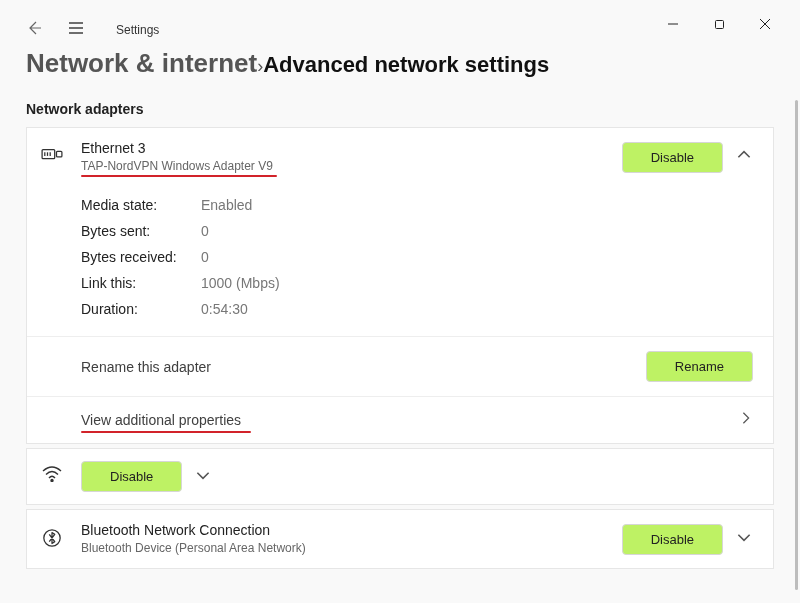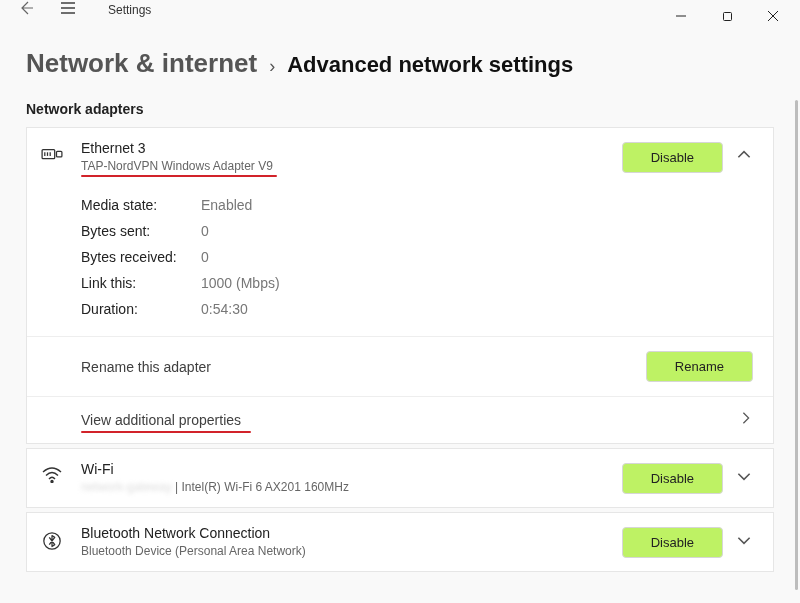--- a/index.html
+++ b/index.html
@@ -1,28 +1,28 @@
 <!DOCTYPE html>
 <html><head>
   <meta charset="utf-8">
   <style>
     * { box-sizing: border-box; margin: 0; padding: 0; font-family: 'Segoe UI', Tahoma, Geneva, sans-serif; }
     body { background: #f9f9f9; width: 800px; height: 603px; overflow: hidden; position: relative; }
     
-    .titlebar { display: flex; align-items: flex-start; height: 40px; padding: 0 4px; }
+    .titlebar { display: flex; align-items: flex-end; height: 40px; padding: 0 12px; }
     .titlebar-left { display: flex; align-items: center; gap: 8px; padding-left: 14px; }
     .back-arrow { width: 16px; height: 16px; color: #666; }
     .menu-icon { margin-left: 18px; color: #333; }
     .app-title { margin-left: 24px; font-size: 12px; color: #333; }
     .titlebar-right { margin-left: auto; display: flex; }
     .window-btn { width: 46px; height: 32px; display: flex; align-items: center; justify-content: center; color: #222; }
     
     .content { padding: 8px 26px 0 26px; height: 563px; overflow-y: auto; }
     
-    .breadcrumb { display: flex; align-items: baseline; gap: 12px; margin-bottom: 22px; }
+    .breadcrumb { display: flex; align-items: baseline; margin-bottom: 22px; }
     .breadcrumb-parent { font-size: 26px; font-weight: 600; color: #555; }
     .breadcrumb-sep { font-size: 18px; color: #555; font-weight: 400; }
     .breadcrumb-current { font-size: 22px; font-weight: 700; color: #111; }
     
     .section-title { font-size: 14px; font-weight: 600; color: #222; margin-bottom: 10px; }
     
     .card { background: #fff; border: 1px solid #e6e6e6; border-radius: 0; margin-bottom: 4px; }
     
     .adapter-header { display: flex; align-items: center; padding: 12px 20px 12px 14px; }
     .adapter-icon { width: 22px; height: 22px; margin-right: 18px; color: #333; flex-shrink: 0; text-align: center; }
@@ -160,26 +160,20 @@
   <div class="card">
     <div class="adapter-header">
       <span class="adapter-icon">
         <svg width="20" height="16" viewBox="0 0 20 16" fill="none" stroke="currentColor" stroke-width="1.4">
             <path d="M1 5 Q10 -3 19 5"></path>
             <path d="M4 8.5 Q10 2.5 16 8.5"></path>
             <path d="M7 12 Q10 8.5 13 12"></path>
             <circle cx="10" cy="14.5" r="1" fill="currentColor"></circle>
           </svg>
       </span>
-      <div class="adapter-info">
-        <div class="adapter-name">Wi-Fi</div>
-        <div class="adapter-desc">
-          <span class="blurred">network-gateway</span><span> | Intel(R) Wi-Fi 6 AX201 160MHz</span>
-        </div>
-      </div>
       <button class="btn">Disable</button>
       <span>
         <svg class="chevron" viewBox="0 0 16 16" fill="none" stroke="currentColor" stroke-width="1.4">
             <path d="M3 6 L8 11 L13 6"></path>
           </svg>
       </span>
     </div>
   </div>
 
   <div class="card">

